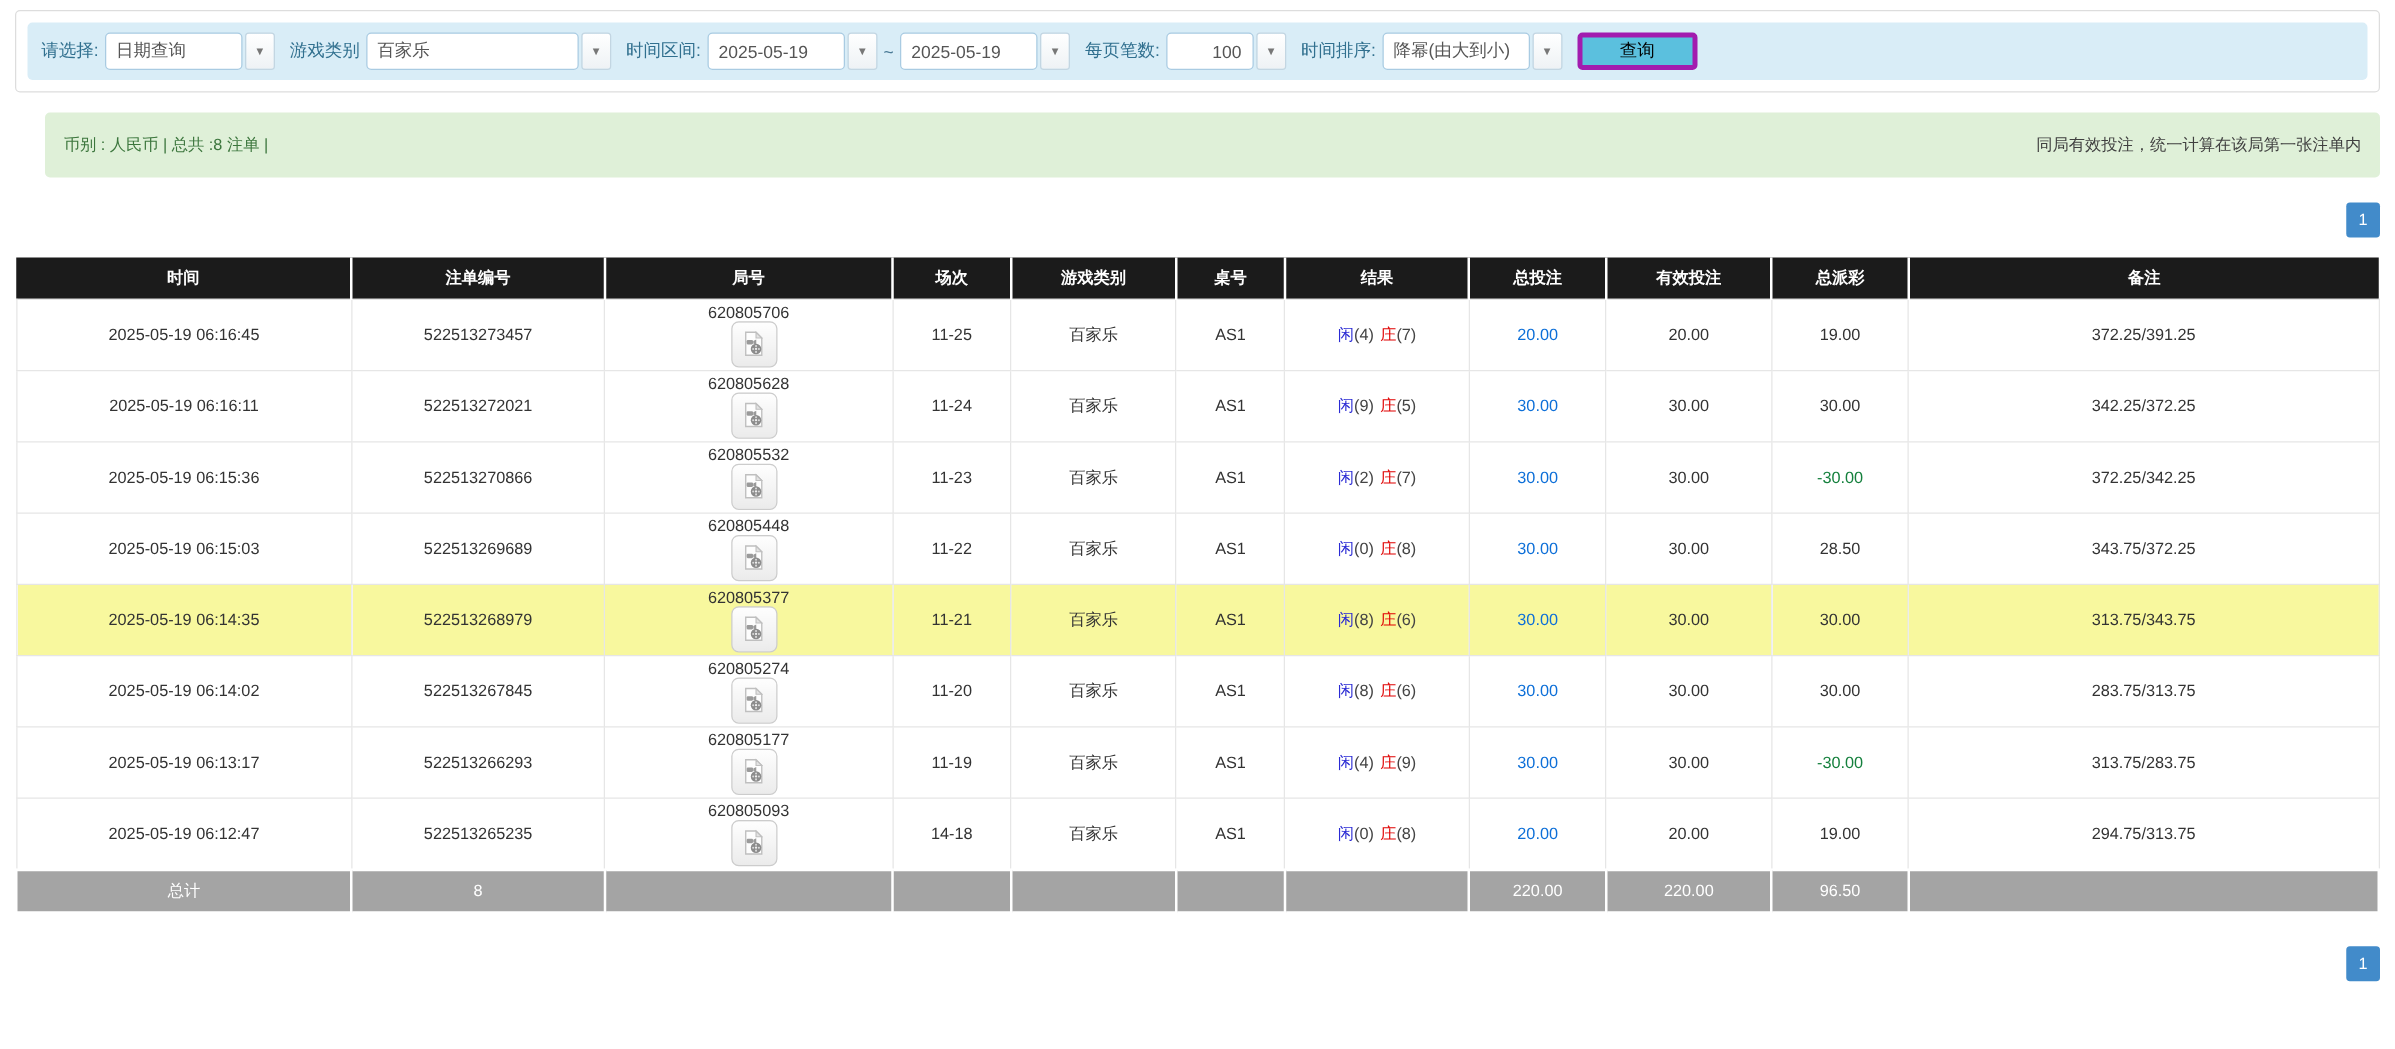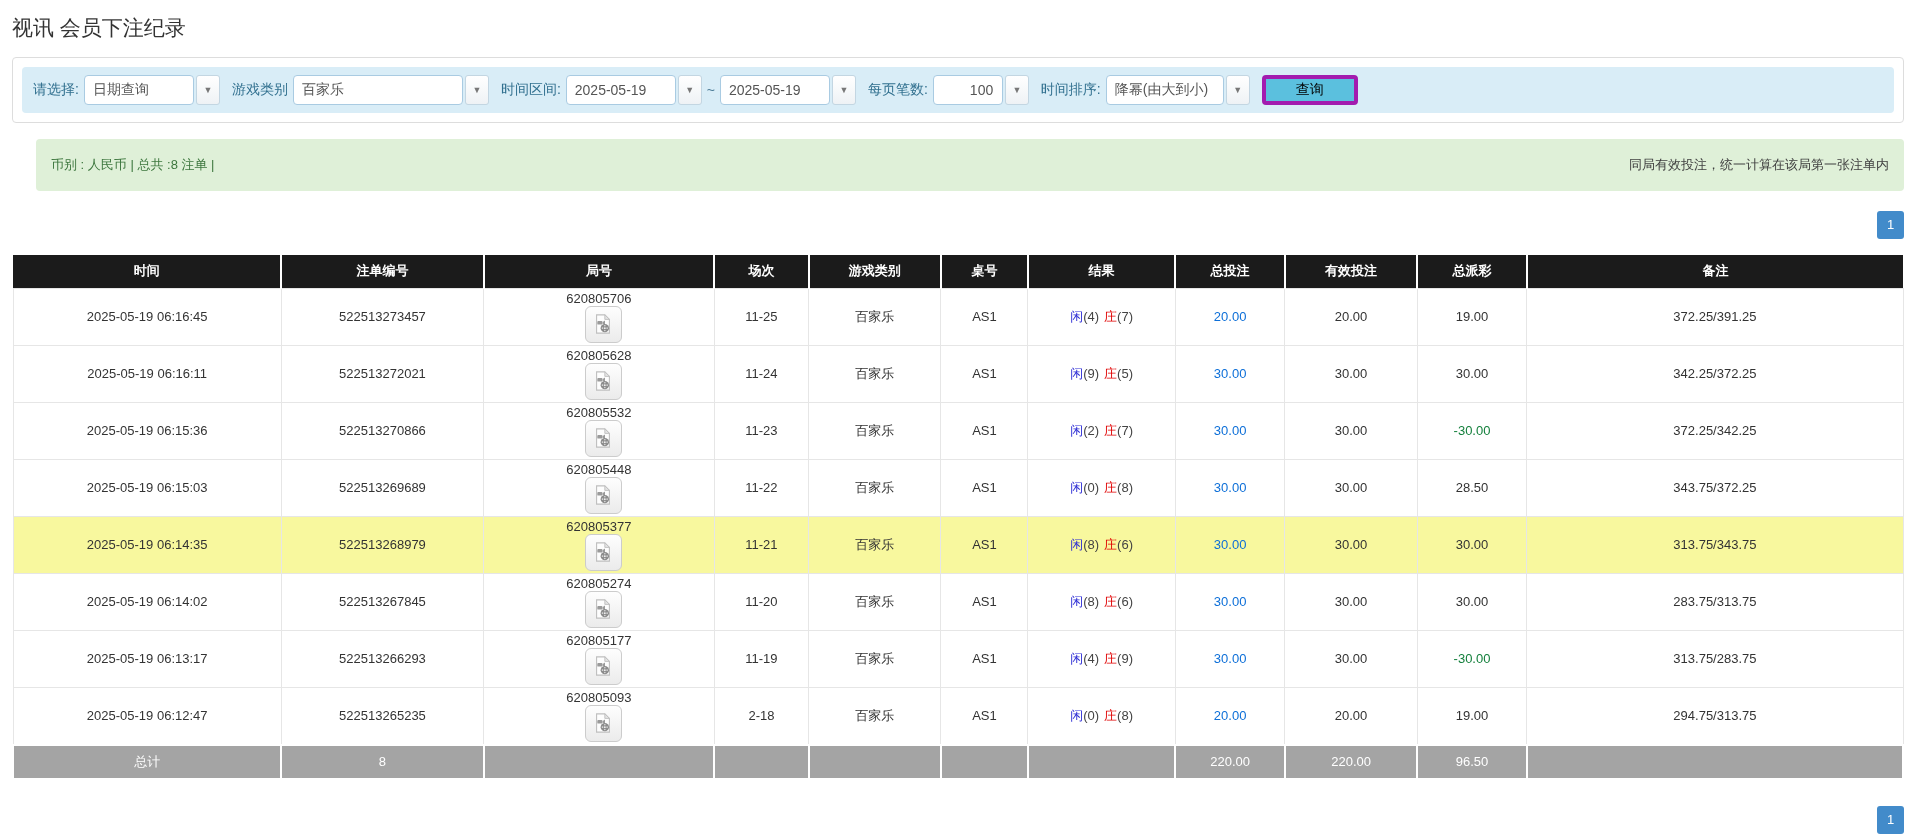--- a/index.html
+++ b/index.html
@@ -111,21 +111,20 @@
   table.records tfoot td {
     height: 34px; background: #a4a4a4; color: #fff;
     border: 2px solid #fff; font-size: 13px;
   }
 </style>
 </head>
 <body>
 
 <div class="page">
 
-  <h1 class="page-title">视讯 会员下注纪录</h1>
 
   <div class="filter-panel">
     <div class="filter-bar">
 
       <span class="flabel first">请选择:</span>
       <span class="combo">
         <input class="combo-input w-qtype" readonly="" value="日期查询" style="">
         <button class="combo-arrow">
             <span class="caret">▼</span>
           </button>
@@ -473,21 +472,21 @@
             <circle cx="14" cy="16.5" r="4.6" fill="#8c8c8c"></circle>
             <circle cx="14" cy="16.5" r="1" fill="#f0f0f0"></circle>
             <circle cx="14" cy="13.9" r="0.9" fill="#d9d9d9"></circle>
             <circle cx="11.5" cy="16.5" r="0.9" fill="#d9d9d9"></circle>
             <circle cx="16.5" cy="16.5" r="0.9" fill="#d9d9d9"></circle>
             <circle cx="14" cy="19.1" r="0.9" fill="#d9d9d9"></circle>
           </svg>
         </button>
       </span>
     </td>
-    <td>2-18</td>
+    <td>14-18</td>
     <td>百家乐</td>
     <td>AS1</td>
     <td>
       <span class="res-player">闲</span><span class="res-score">(0)</span><span class="res-banker">庄</span><span class="res-score">(8)</span>
     </td>
     <td>
       <a class="bet-link">20.00</a>
     </td>
     <td>20.00</td>
     <td class="payout">19.00</td>

